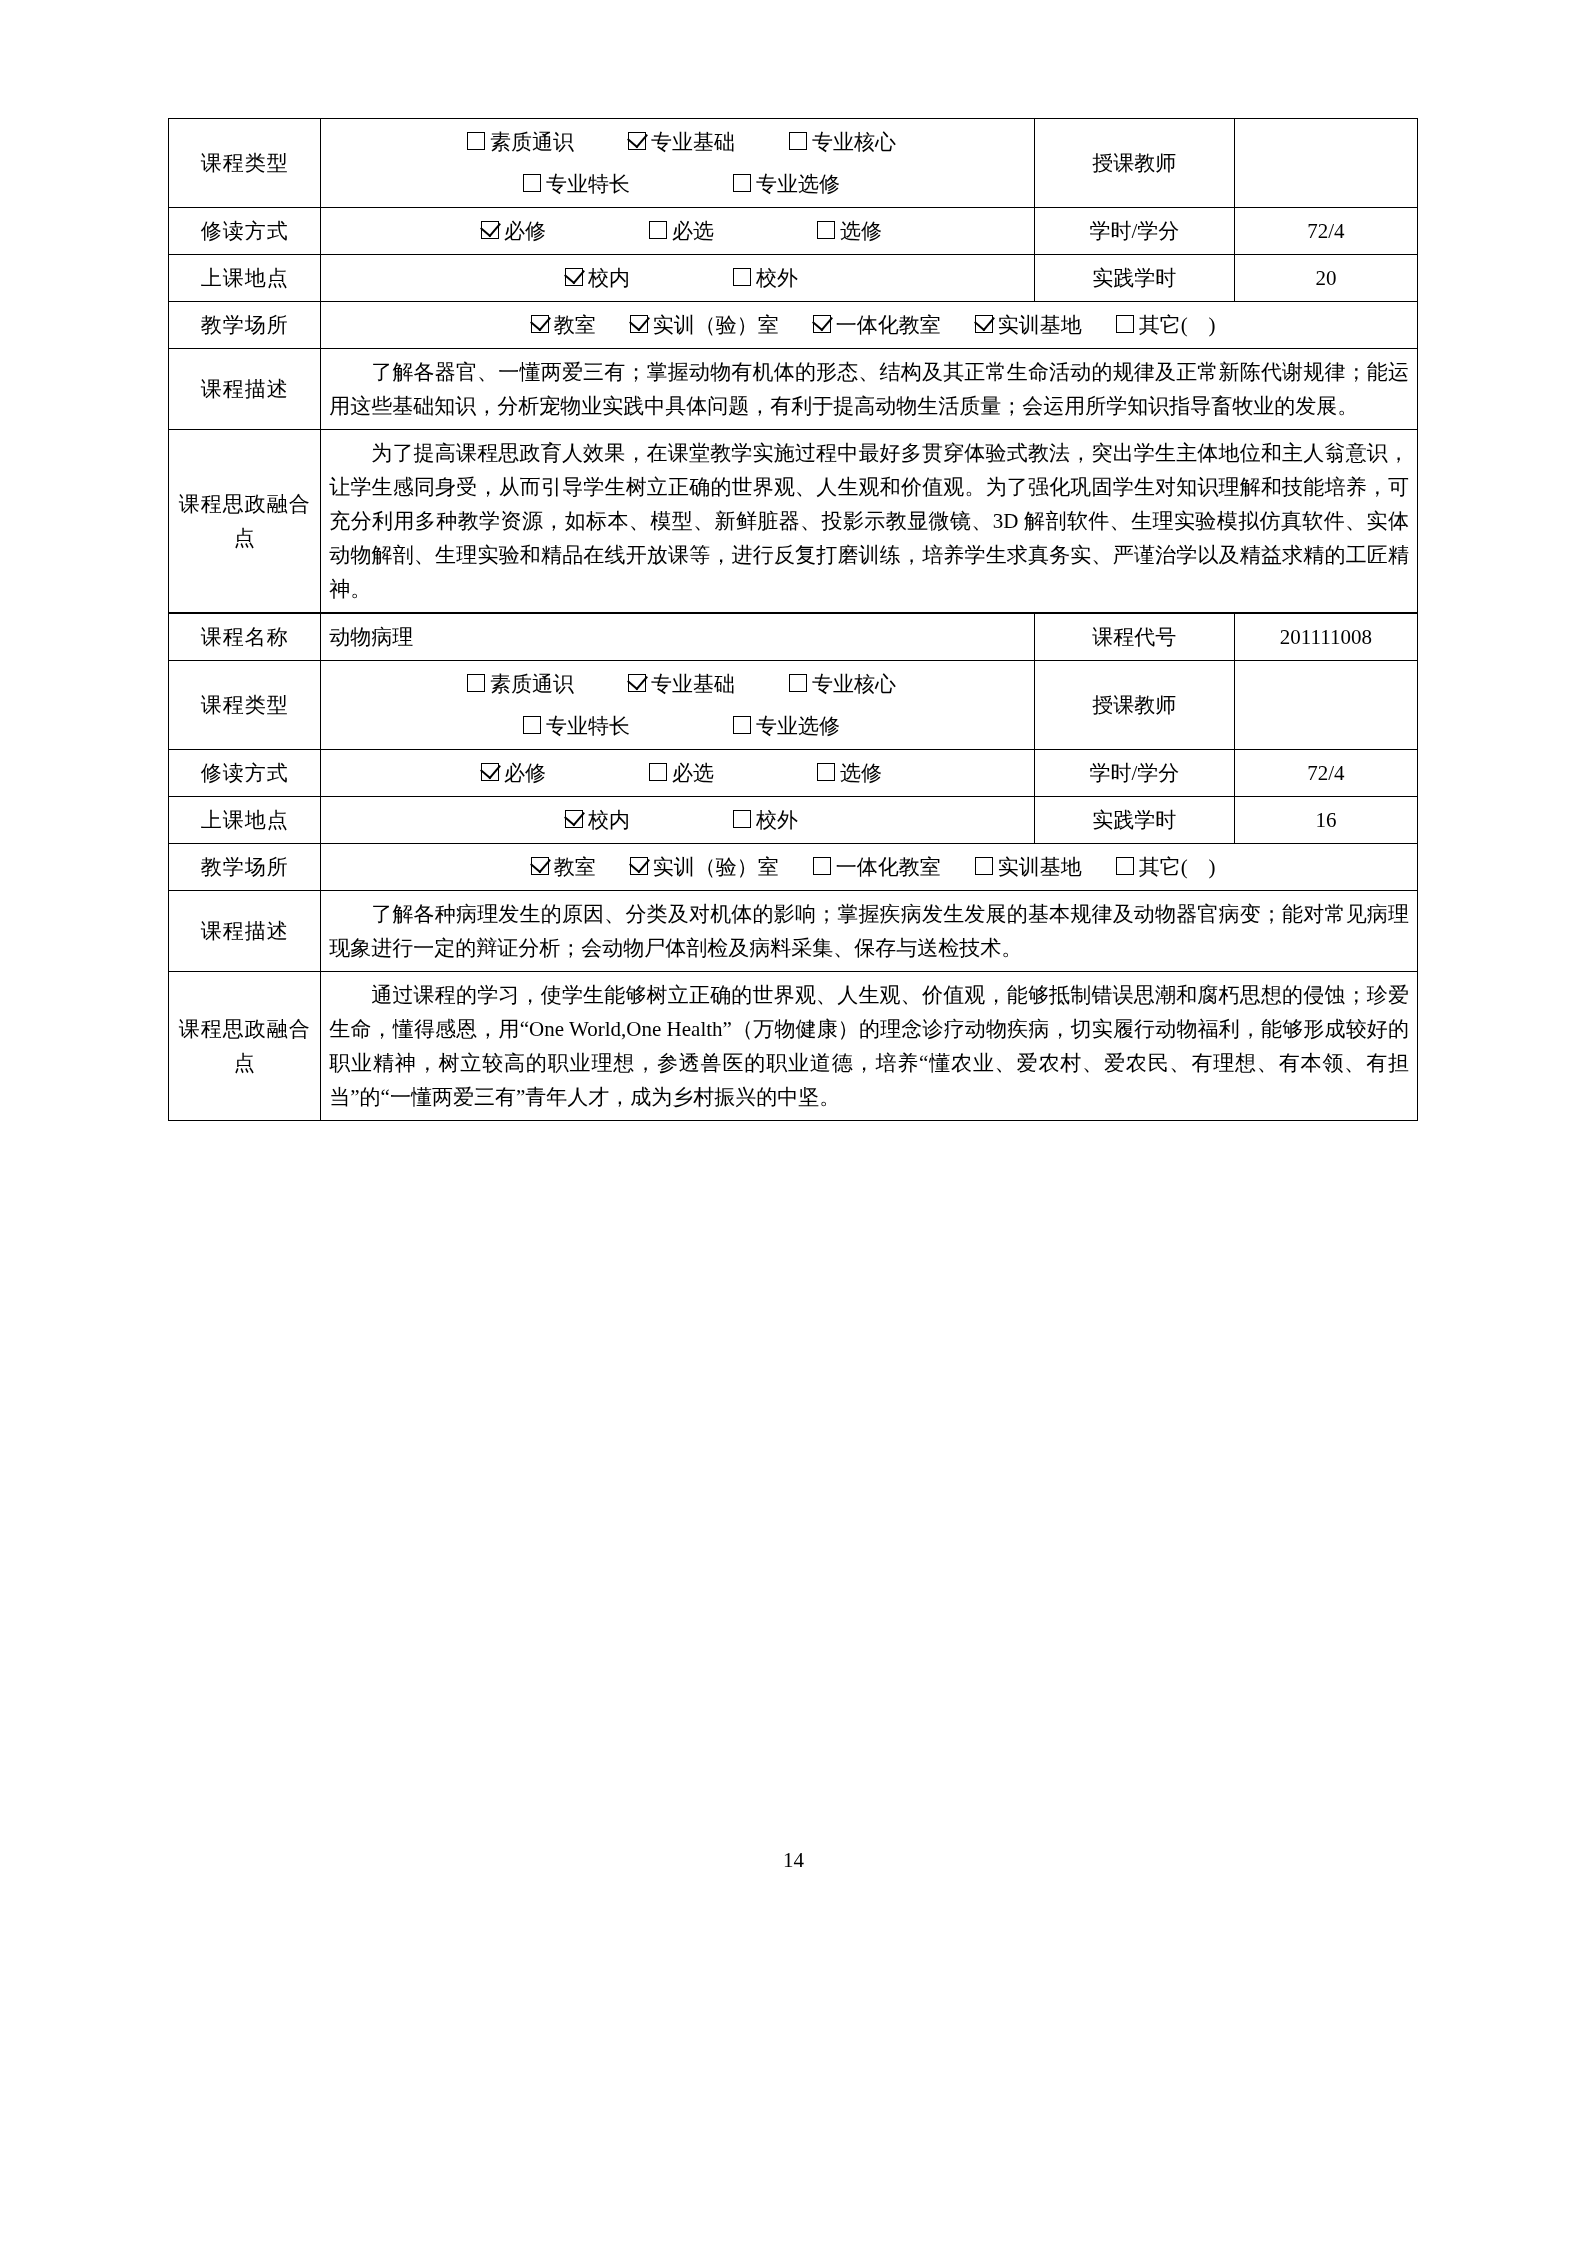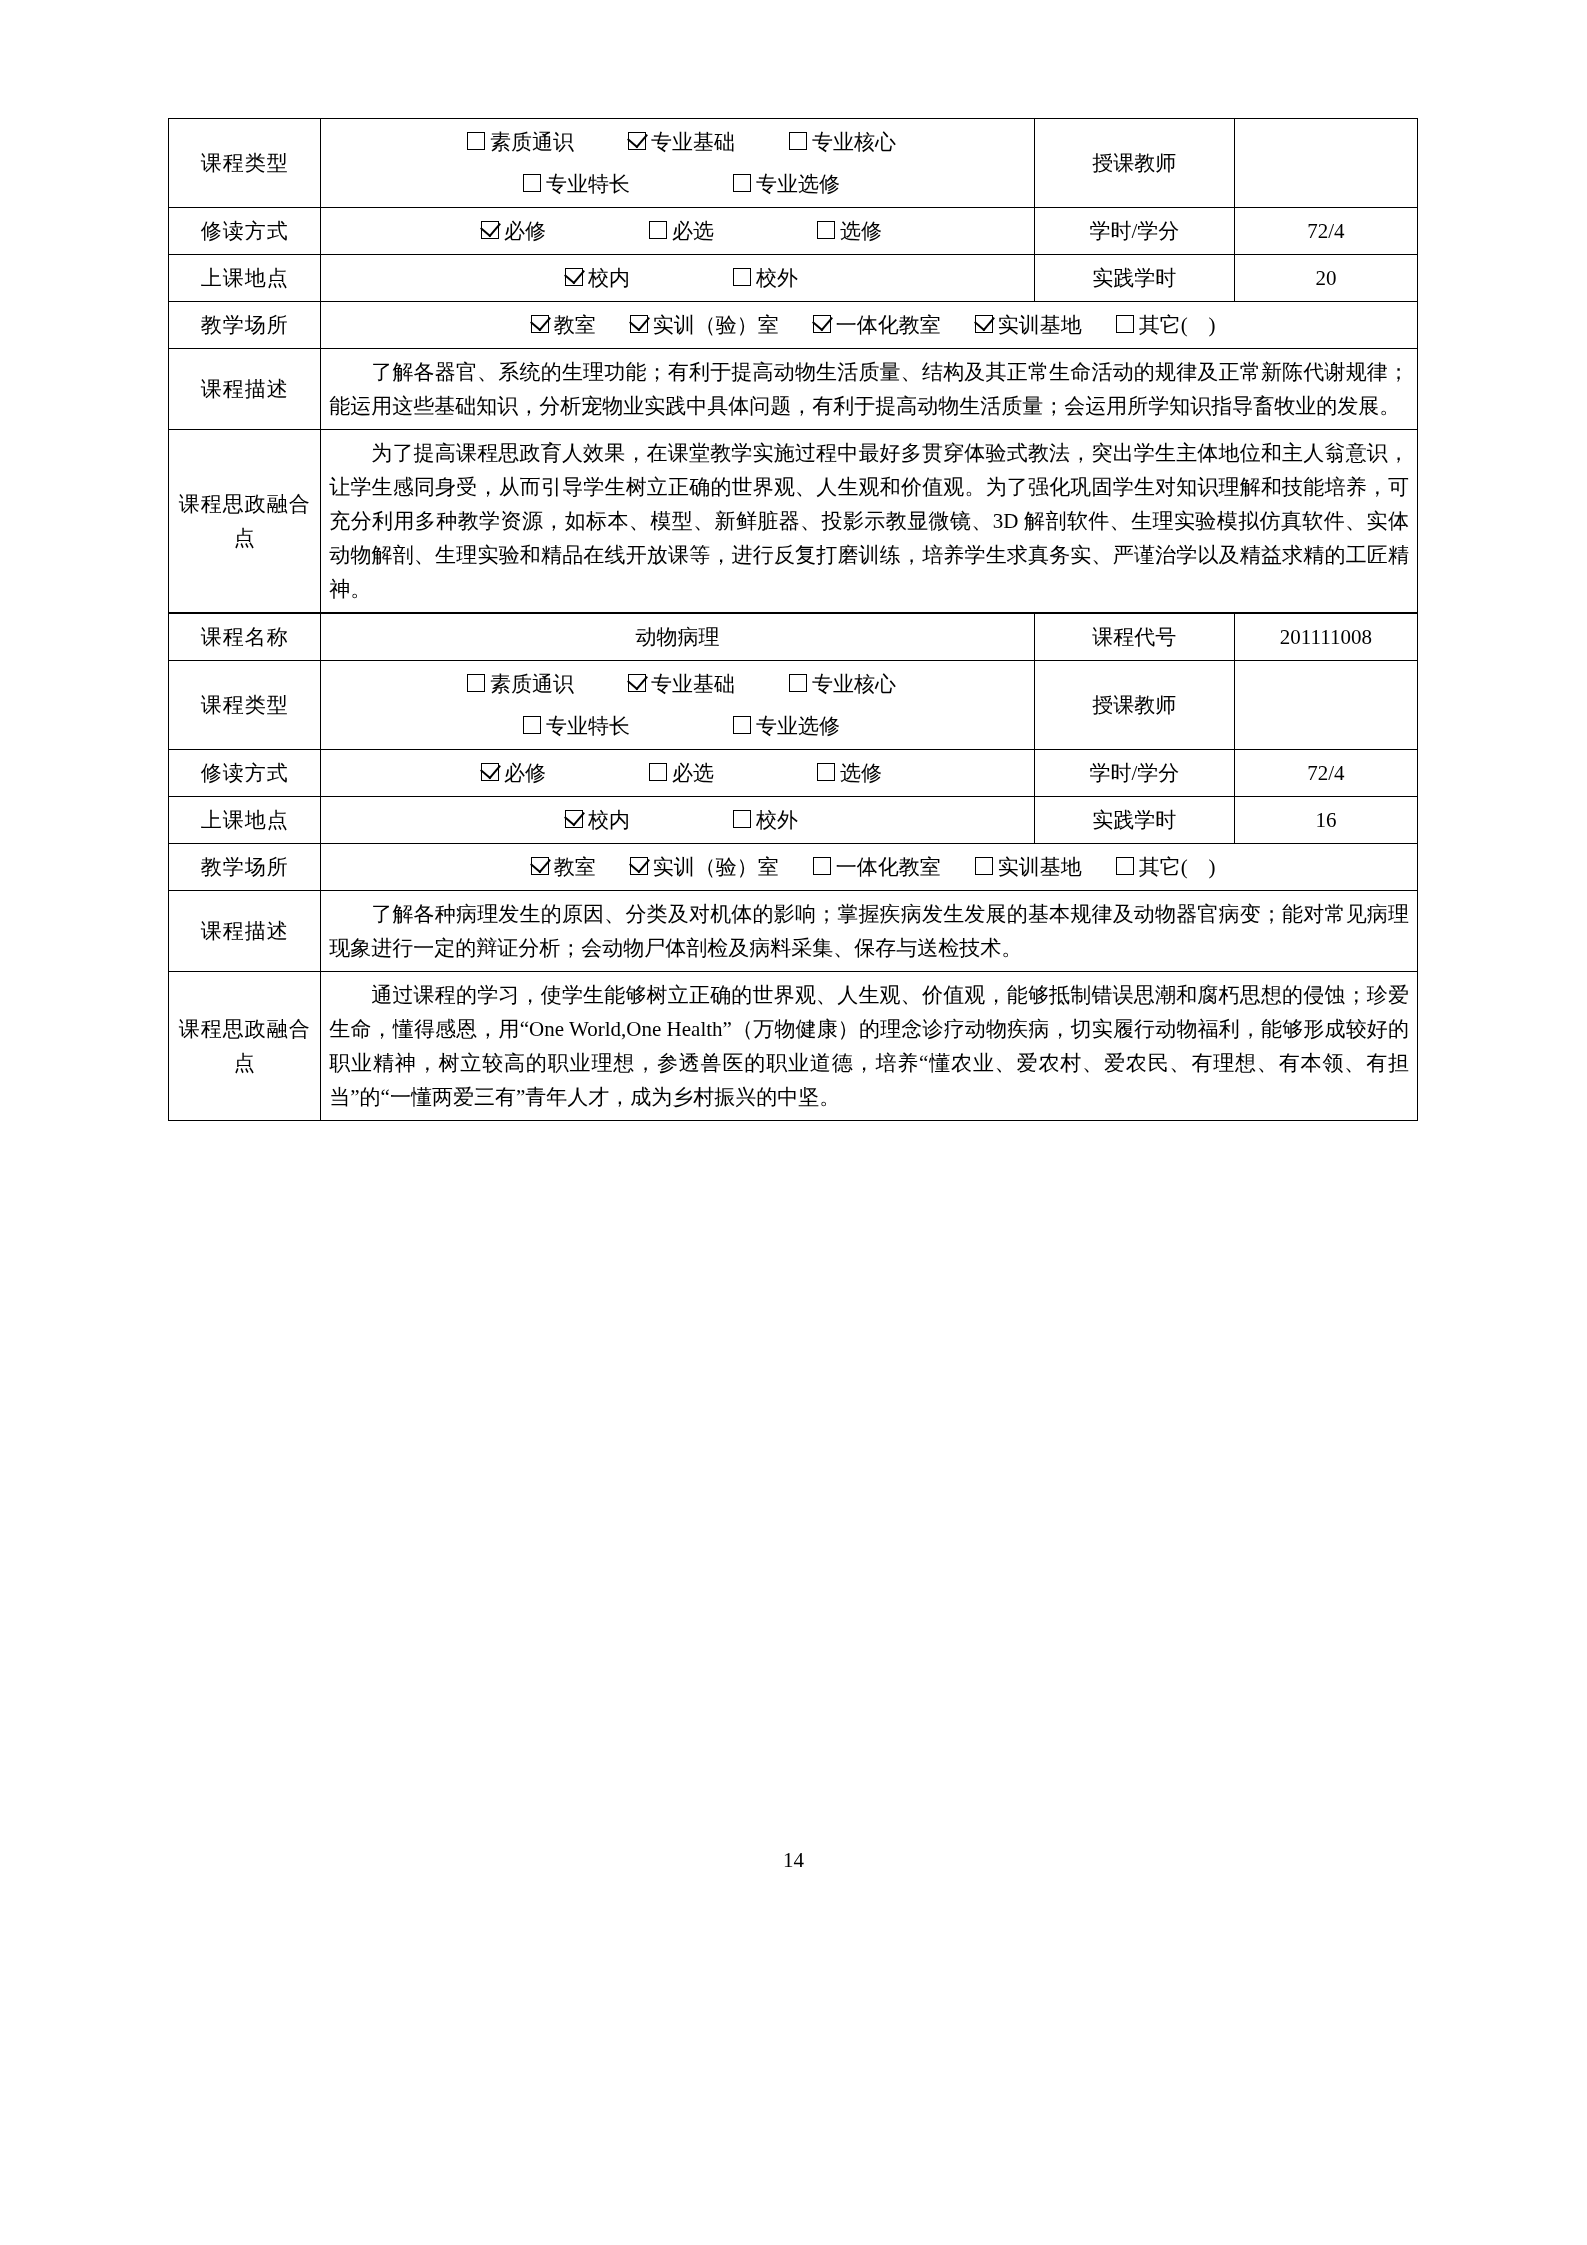--- a/index.html
+++ b/index.html
@@ -31,21 +31,21 @@
     padding: 6px 8px;
     font-size: 21px;
     line-height: 1.62;
     vertical-align: middle;
   }
   .lbl {
     text-align: center;
     width: 128px;
     letter-spacing: 1px;
   }
-  .ctr { text-align: center; }
+  .ctr { text-align: left; }
   .para {
     text-align: justify;
     text-indent: 42px;
     padding: 10px 14px 10px 14px;
     line-height: 1.78;
   }
   .opts-row {
     display: flex;
     justify-content: center;
     gap: 46px;
@@ -169,21 +169,21 @@
             <span class="opt"><span class="box checked"></span><span>教室</span></span>
             <span class="opt"><span class="box checked"></span><span>实训（验）室</span></span>
             <span class="opt"><span class="box checked"></span><span>一体化教室</span></span>
             <span class="opt"><span class="box checked"></span><span>实训基地</span></span>
             <span class="opt"><span class="box"></span><span>其它(　)</span></span>
           </div>
         </td>
       </tr>
       <tr>
         <td class="lbl">课程描述</td>
-        <td colspan="3" class="para">了解各器官、系统的生理功能；有利于提高动物生活质量、结构及其正常生命活动的规律及正常新陈代谢规律；能运用这些基础知识，分析宠物业实践中具体问题，有利于提高动物生活质量；会运用所学知识指导畜牧业的发展。</td>
+        <td colspan="3" class="para">了解各器官、一懂两爱三有；掌握动物有机体的形态、结构及其正常生命活动的规律及正常新陈代谢规律；能运用这些基础知识，分析宠物业实践中具体问题，有利于提高动物生活质量；会运用所学知识指导畜牧业的发展。</td>
       </tr>
       <tr>
         <td class="lbl lbl2">课程思政融合点</td>
         <td colspan="3" class="para">为了提高课程思政育人效果，在课堂教学实施过程中最好多贯穿体验式教法，突出学生主体地位和主人翁意识，让学生感同身受，从而引导学生树立正确的世界观、人生观和价值观。为了强化巩固学生对知识理解和技能培养，可充分利用多种教学资源，如标本、模型、新鲜脏器、投影示教显微镜、3D 解剖软件、生理实验模拟仿真软件、实体动物解剖、生理实验和精品在线开放课等，进行反复打磨训练，培养学生求真务实、严谨治学以及精益求精的工匠精神。</td>
       </tr>
     </tbody>
   </table>
 
 
   <table class="doc-table">

